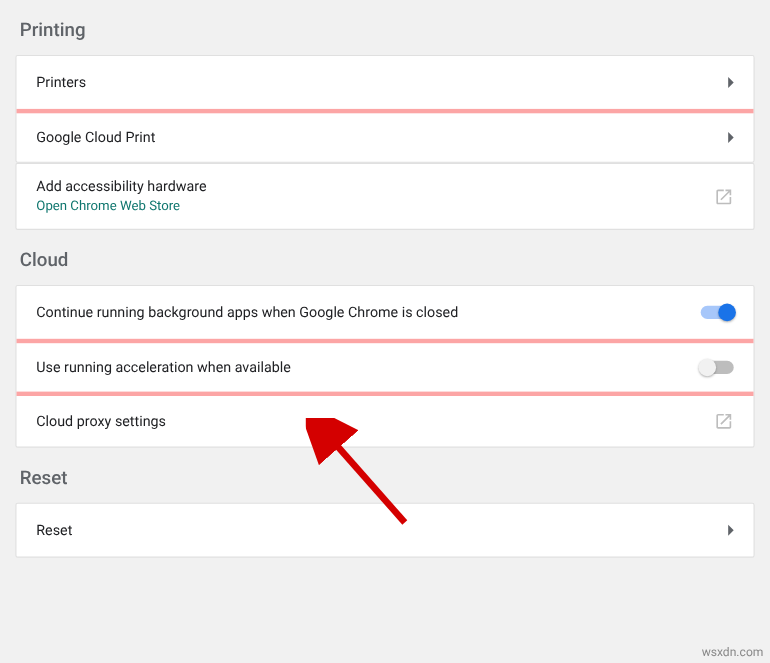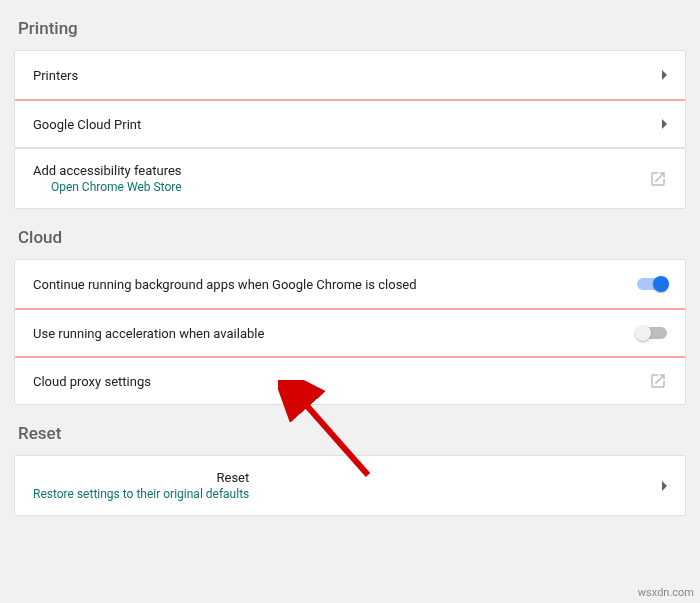--- a/index.html
+++ b/index.html
@@ -29,24 +29,23 @@
       border: 1px solid #e0e0e0;
       border-radius: 2px;
     }
     .row {
       display: flex;
       align-items: center;
       justify-content: space-between;
       padding: 14px 18px;
       min-height: 48px;
       cursor: pointer;
-      text-align: right;
     }
     .row + .row {
-      border-top: 2px solid #fca5a5;
+      border-top: 4px solid #fca5a5;
       gap: 48px;
     }
     .row-text {
       display: flex;
       flex-direction: column;
       gap: 2px;
     }
     .row-title {
       font-size: 13px;
       color: #202124;
@@ -143,21 +142,21 @@
       </div>
       <div class="row-right">
           <div class="chevron"></div>
         </div>
     </div>
   </div>
 
   <div class="card">
     <div class="row">
       <div class="row-text">
-        <span class="row-title">Add accessibility features</span>
+        <span class="row-title">Add accessibility hardware</span>
         <span class="row-sub">Open Chrome Web Store</span>
       </div>
       <div class="row-right external-icon">
         <svg viewBox="0 0 24 24">
             <path d="M19 19H5V5h7V3H5c-1.1 0-2 .9-2 2v14c0 1.1.9 2 2 2h14c1.1 0 2-.9 2-2v-7h-2v7zM14 3v2h3.6l-9.8 9.8 1.4 1.4L19 6.4V10h2V3h-7z"></path>
           </svg>
       </div>
     </div>
   </div>
 
@@ -189,21 +188,20 @@
           </svg>
       </div>
     </div>
   </div>
 
   <div class="section-header">Reset</div>
   <div class="card">
     <div class="row">
       <div class="row-text">
         <span class="row-title">Reset</span>
-        <span class="row-sub">Restore settings to their original defaults</span>
       </div>
       <div class="row-right">
           <div class="chevron"></div>
         </div>
     </div>
   </div>
 
 </div>
 
 <svg class="arrow-annotation" width="120" height="110">

